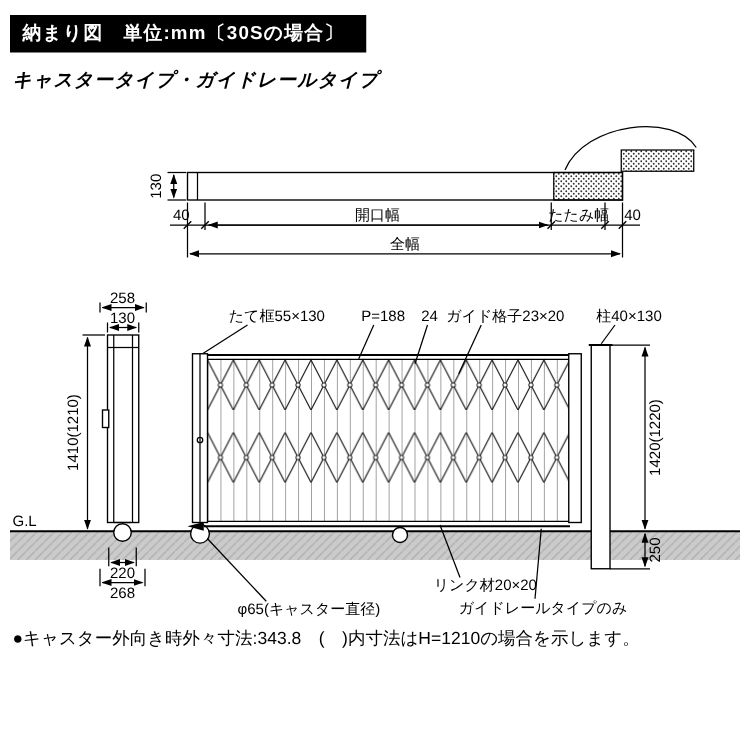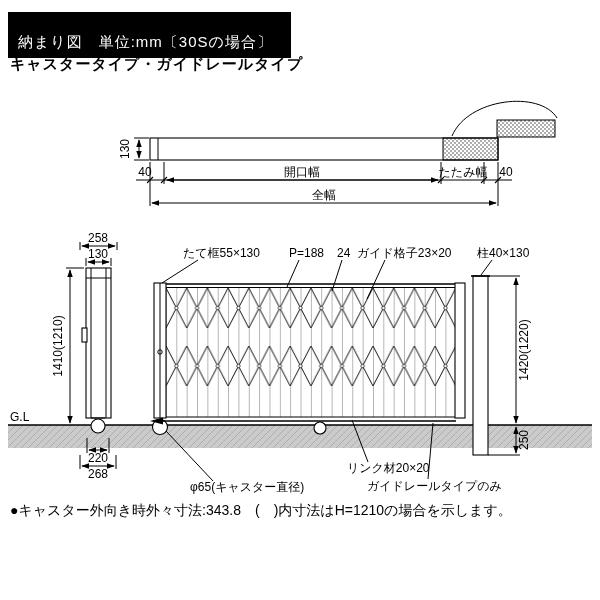--- a/index.html
+++ b/index.html
@@ -2,26 +2,26 @@
 <html><head>
 <meta charset="utf-8">
 <style>
   html,body { margin:0; padding:0; }
   body {
     width:600px; height:600px; position:relative; background:#ffffff;
     font-family:"Liberation Sans", sans-serif; overflow:hidden;
   }
   .header {
     position:absolute; left:8px; top:12px; background:#000;
-    color:#fff; font-size:15px; font-weight:normal;
-    padding:21px 18px 6px 10px; letter-spacing:1px; white-space:nowrap;
+    color:#fff; font-size:15px; font-weight:bold;
+    padding:5px 18px 6px 10px; letter-spacing:1px; white-space:nowrap;
   }
   .subtitle {
     position:absolute; left:10px; top:55px; font-size:15px;
-    font-weight:bold; color:#000; letter-spacing:1px; white-space:nowrap;
+    font-weight:bold; color:#000; letter-spacing:1px; white-space:nowrap;font-style:italic;
   }
   .footnote {
     position:absolute; left:10px; top:502px; font-size:14px;
     color:#000; white-space:nowrap;
   }
   svg.drawing { position:absolute; left:0; top:80px; }
   svg text { font-family:"Liberation Sans", sans-serif; font-size:12px; fill:#000; }
   .s  { stroke:#000; stroke-width:1; fill:none; }
   .s2 { stroke:#000; stroke-width:1.6; fill:none; }
   .wf { fill:#fff; stroke:#000; stroke-width:1.1; }

